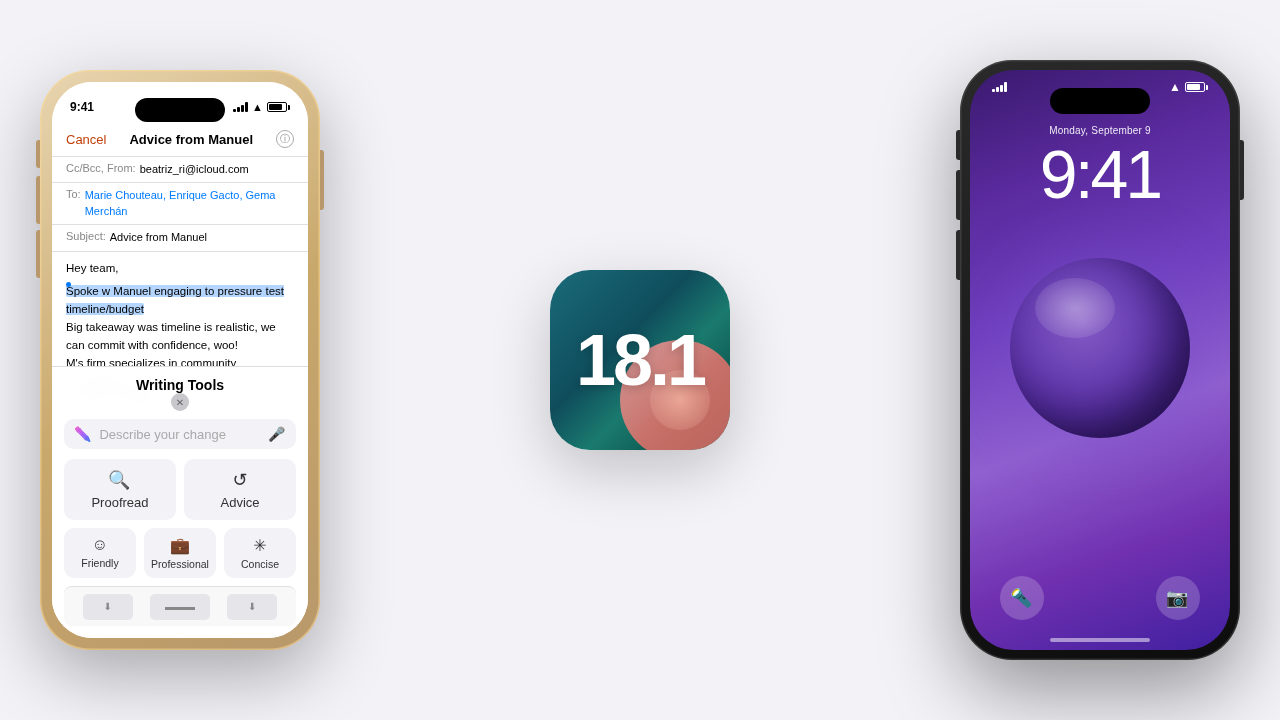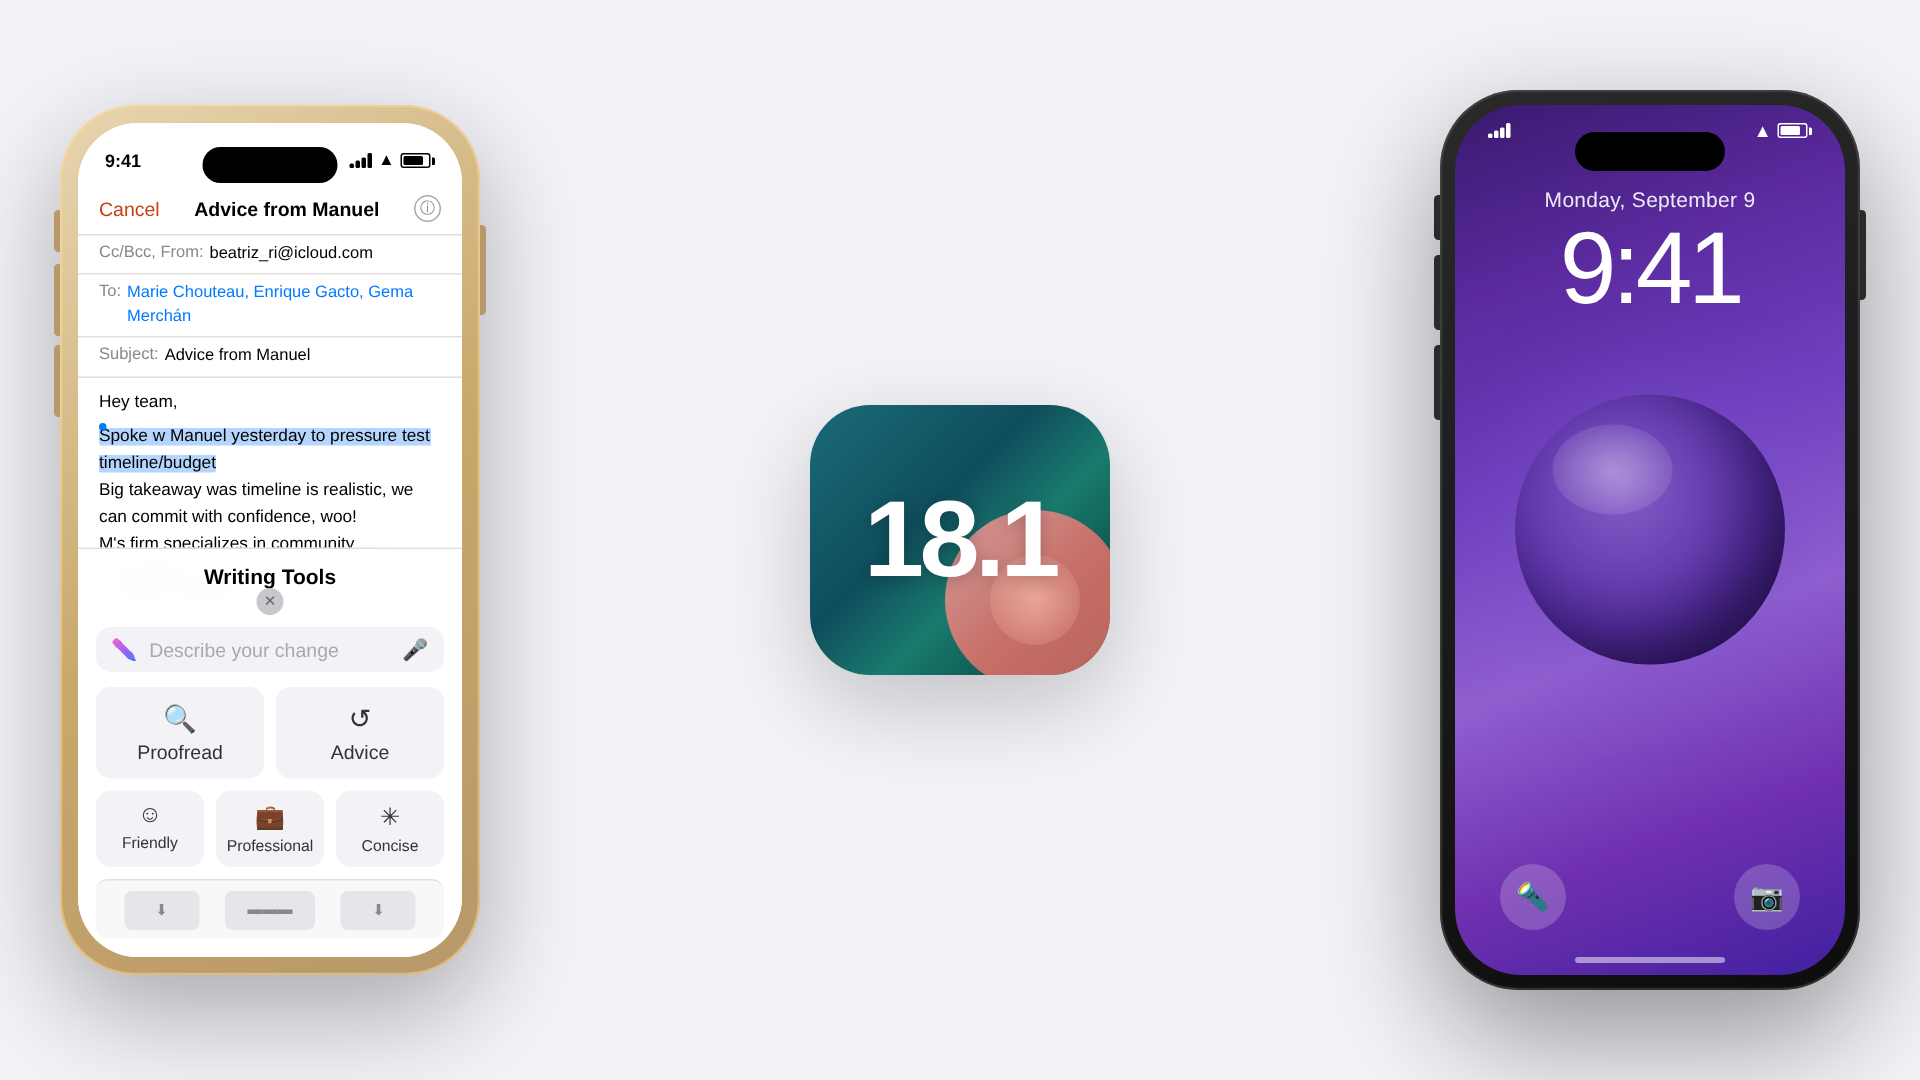--- a/index.html
+++ b/index.html
@@ -288,21 +288,21 @@
 
     
     .center-icon {
       display: flex;
       align-items: center;
       justify-content: center;
       flex: 1;
     }
 
     .ios-icon {
-      width: 200px;
+      width: 180px;
       height: 180px;
       border-radius: 40px;
       background: linear-gradient(135deg, #1a6b7a 0%, #0f4d5c 40%, #1a7a6e 60%, #0d5a52 80%);
       position: relative;
       display: flex;
       align-items: center;
       justify-content: center;
       box-shadow: 0 20px 60px rgba(0,0,0,0.2);
       overflow: hidden;
     }
@@ -392,21 +392,21 @@
       align-items: center;
       justify-content: space-between;
       padding: 0 22px;
       font-size: 11px;
       font-weight: 600;
       color: #fff;
       z-index: 5;
     }
 
     .ls-date {
-      font-size: 14px;
+      font-size: 10px;
       font-weight: 400;
       color: rgba(255,255,255,0.9);
       margin-bottom: 4px;
       letter-spacing: 0.2px;
     }
 
     .ls-time {
       font-size: 68px;
       font-weight: 200;
       color: #fff;
@@ -658,21 +658,21 @@
 
         <div class="email-field">
           <span class="label">Subject:</span>
           <span class="value black">Advice from Manuel</span>
         </div>
 
         <div class="email-body">
           <p class="greeting">Hey team,</p>
           <div class="cursor-dot"></div>
           <p>
-            <span class="selected-text">Spoke w Manuel yesterday to pressure test timeline/budget</span>
+            <span class="selected-text">Spoke w Manuel engaging to pressure test timeline/budget</span>
           </p>
           <p>Big takeaway was timeline is realistic, we can commit with confidence, woo!</p>
           <p>M's firm specializes in community consultation, we need help here, should consider engaging</p>
         </div>
 
         <div class="writing-tools-panel">
           <div class="wt-header">
             <span class="wt-title">Writing Tools</span>
             <div class="wt-close">✕</div>
           </div>

